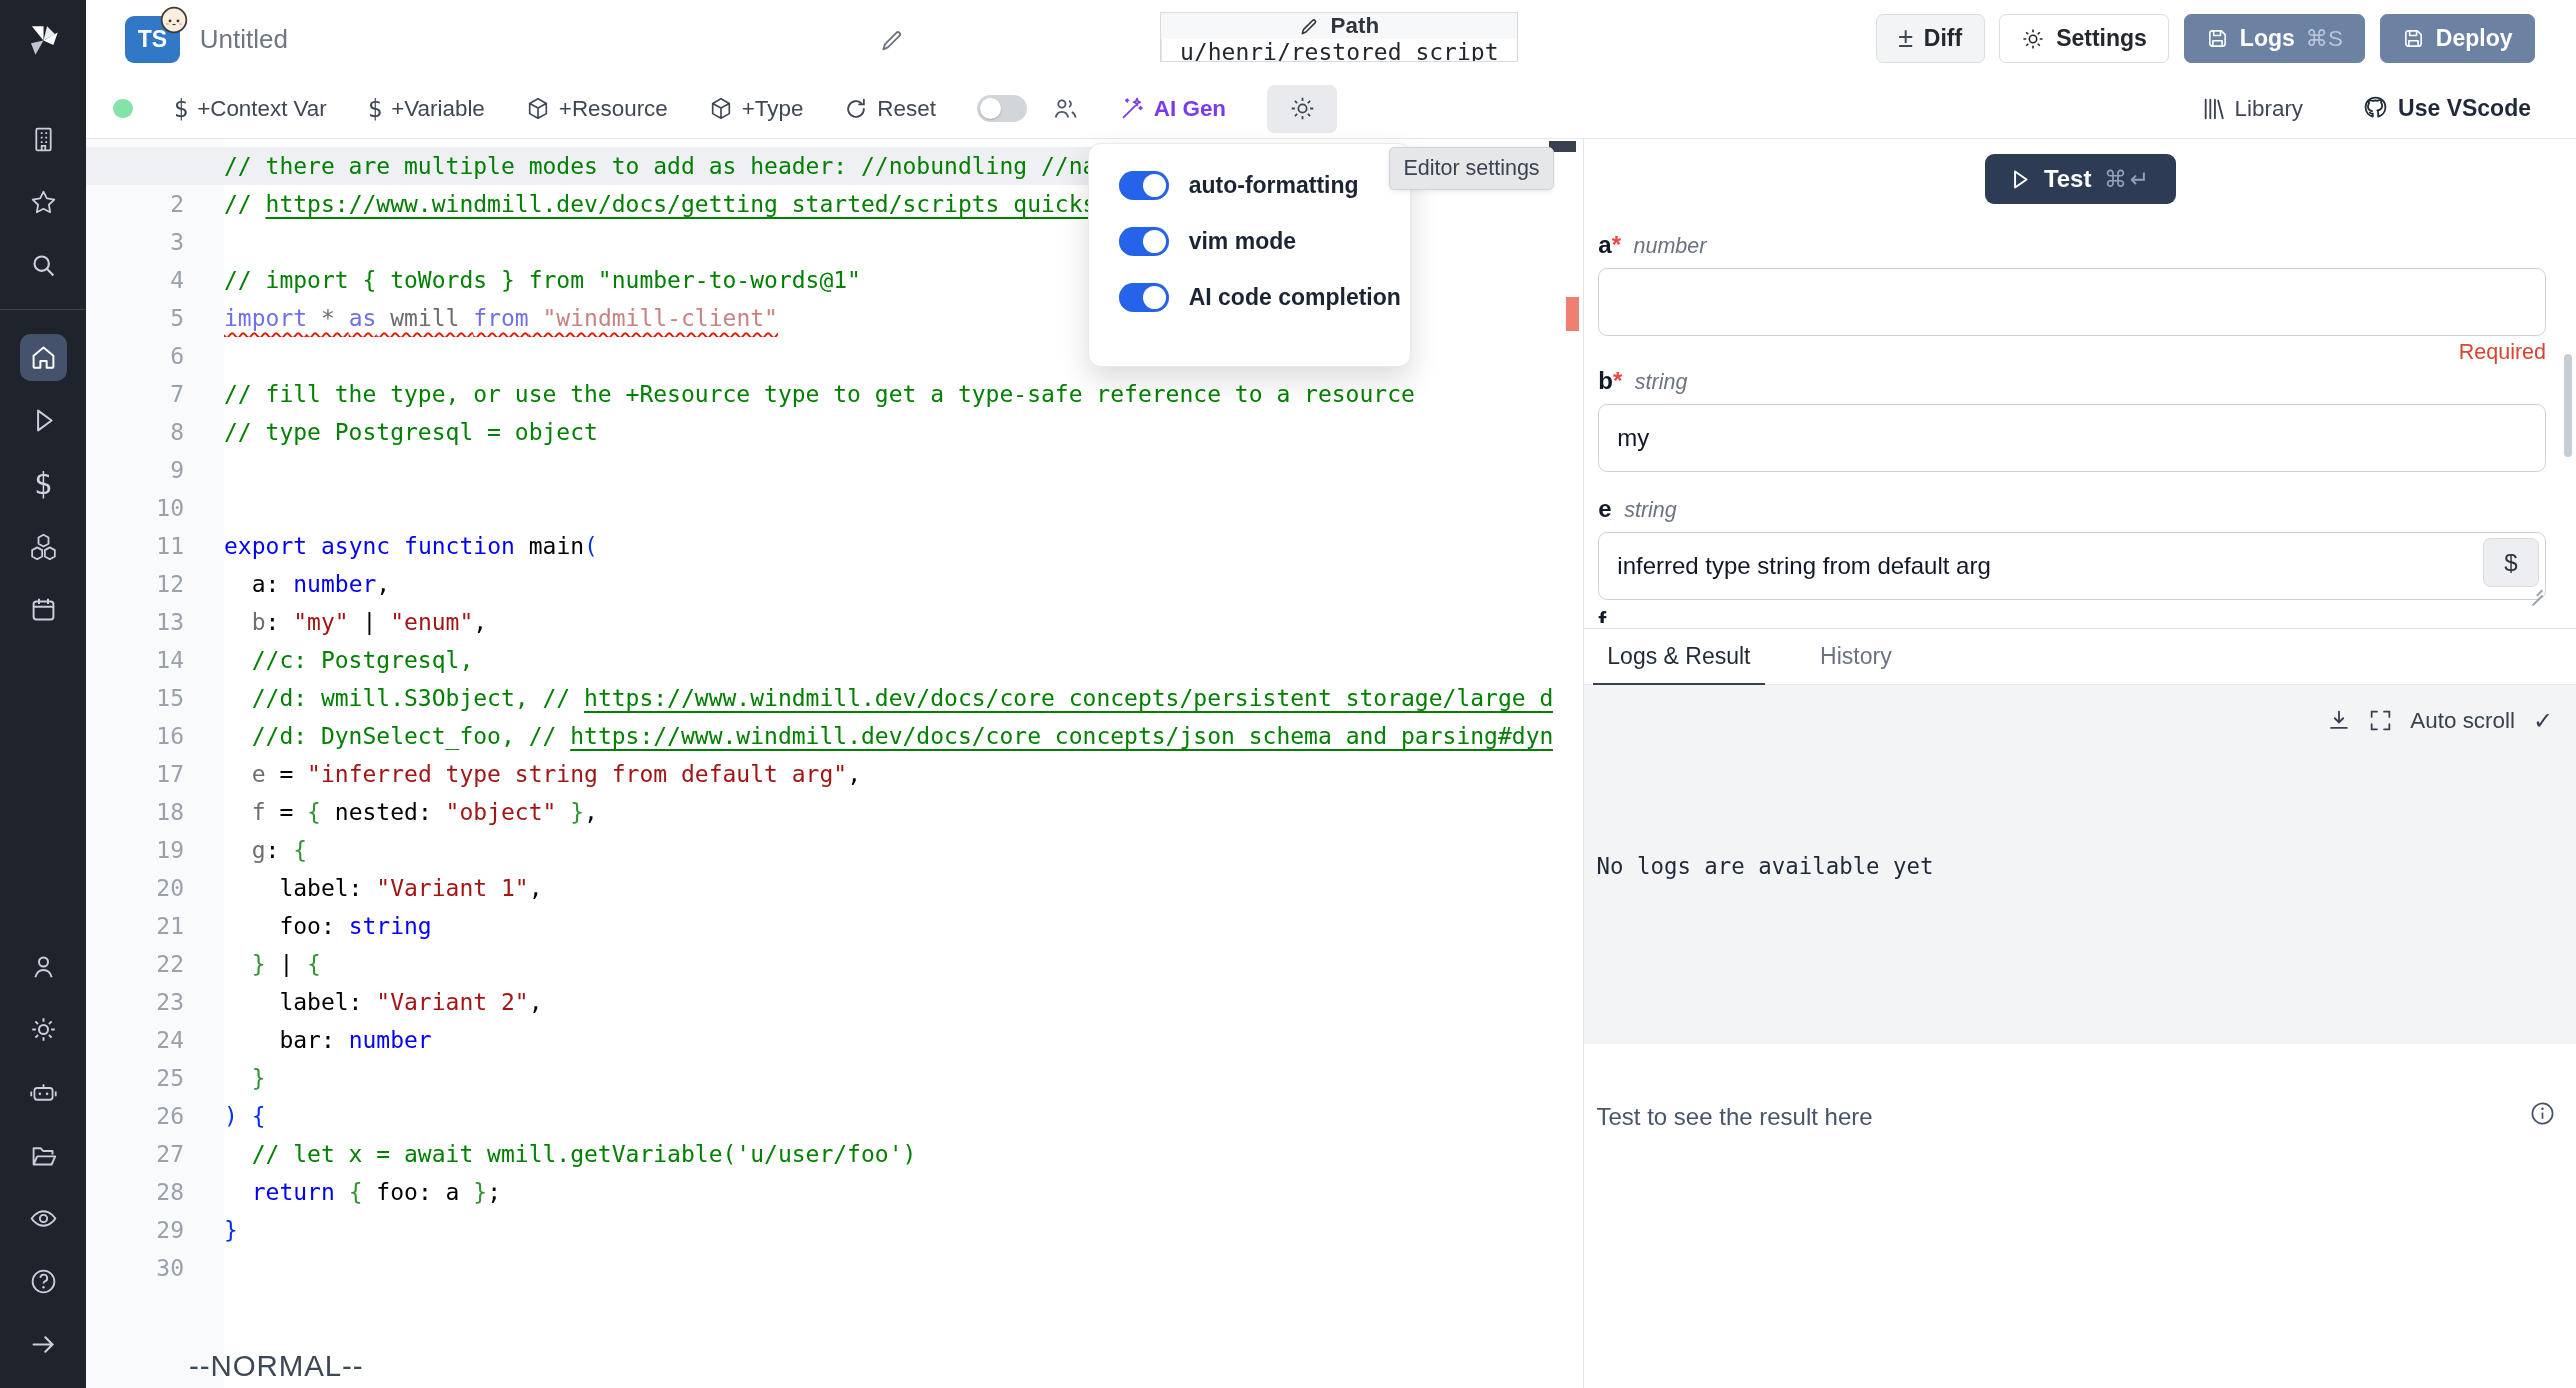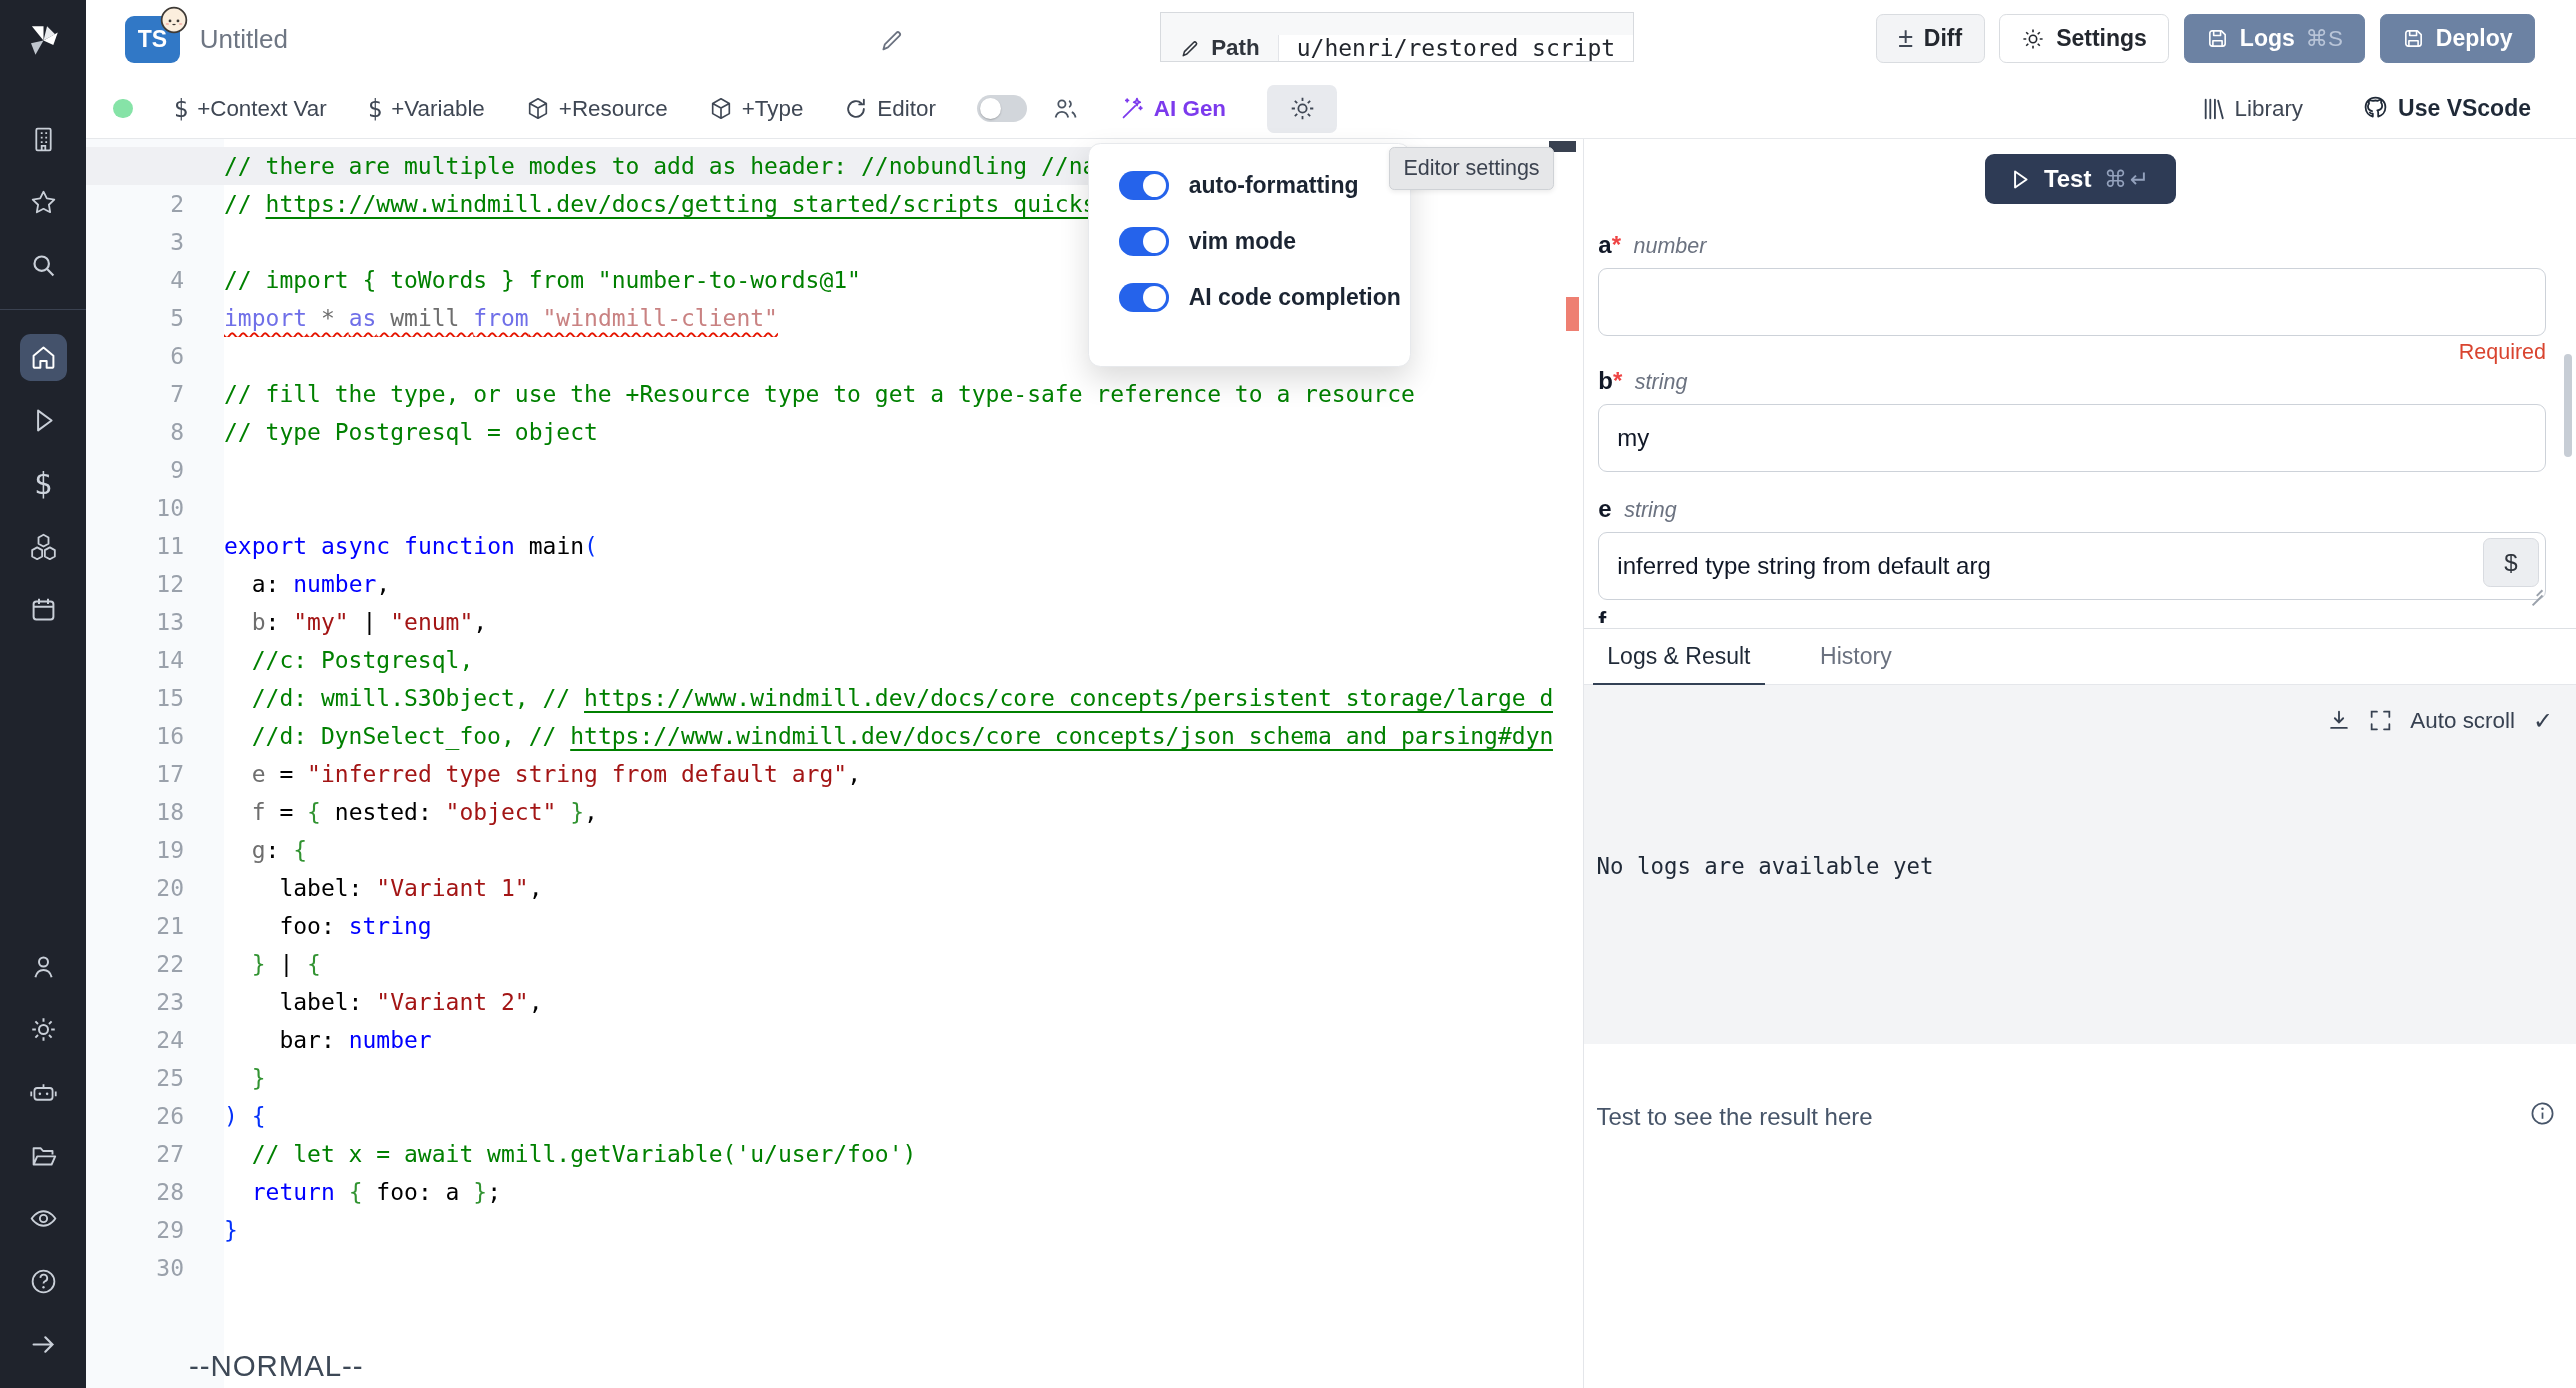--- a/index.html
+++ b/index.html
@@ -21,22 +21,22 @@
 
   
   .header{position:absolute;left:86px;top:0;right:0;height:79px;background:#fff;
           border-bottom:0.9px solid #e6e8eb;display:flex;align-items:center;z-index:20;}
   .ts-wrap{position:relative;margin-left:39px;}
   .ts-icon{width:55px;height:47px;background:#3178c6;border-radius:9px;display:flex;
            align-items:center;justify-content:center;color:#fff;font-weight:bold;font-size:23px;}
   .ts-badge{position:absolute;top:-10.7px;right:-9px;}
   .doc-title{margin-left:19.7px;font-size:26px;color:#6e7683;font-weight:500;}
   .hdr-pencil{margin-left:590px;cursor:pointer;}
-  .path-pill{position:absolute;left:1074px;top:11.6px;height:48px;display:flex;align-items:flex-end;
-             border:0.9px solid #d7dade;border-radius:0;overflow:hidden;cursor:pointer;background:#f7f8f9;}
+  .path-pill{position:absolute;left:1074px;top:11.6px;height:48px;display:flex;align-items:center;
+             border:0.9px solid #d7dade;border-radius:0;overflow:hidden;cursor:pointer;background:#f7f8f9;flex-direction:column;}
   .path-left{display:flex;align-items:center;gap:10.7px;padding:0 18px;font-size:22.4px;font-weight:600;color:#30353d;}
   .path-right{display:flex;align-items:center;background:#fff;border-left:0.9px solid #e3e5e9;padding:0 18px;
               font-family:"DejaVu Sans Mono",monospace;font-size:23px;color:#23272e;}
   .hdr-btns{position:absolute;right:41px;top:14.3px;display:flex;gap:14.3px;}
   .hbtn{height:47px;display:flex;align-items:center;gap:10.7px;padding:0 21.5px;border-radius:7.2px;
         font-size:23px;font-weight:600;cursor:pointer;white-space:nowrap;}
   .hbtn.ghost{background:#f3f4f6;border:0.9px solid #d9dce0;color:#23272e;}
   .hbtn.outline{background:#fff;border:0.9px solid #d9dce0;color:#23272e;}
   .hbtn.primary{background:#6c82a3;border:0.9px solid #6c82a3;color:#fff;font-weight:700;}
   .kbd-dim{color:#b9c5d8;font-weight:400;font-size:22.4px;}
@@ -317,21 +317,21 @@
         <svg width="24" height="24" viewBox="0 0 26 26" stroke="#3f4754" stroke-width="1.8" fill="none" stroke-linejoin="round">
           <path d="M13 2l9 5v11l-9 5-9-5V7z M13 12v11 M4 7l9 5 9-5"></path>
         </svg>
         <span>+Type</span>
       </div>
       <div class="tb-item">
         <svg width="24" height="24" viewBox="0 0 26 26" stroke="#3f4754" stroke-width="2" fill="none" stroke-linecap="round">
           <path d="M21.5 13a8.5 8.5 0 1 1-2.6-6.1"></path>
             <path d="M21.5 3v5h-5"></path>
         </svg>
-        <span>Editor</span>
+        <span>Reset</span>
       </div>
       <div class="tb-toggle"></div>
       <div class="tb-item" style="margin-left:-16px;">
         <svg width="27" height="27" viewBox="0 0 30 30" stroke="#4b5563" stroke-width="2" fill="none">
           <circle cx="11" cy="10" r="4"></circle>
             <path d="M4 25c1-4.2 3.6-6.2 7-6.2s6 2 7 6.2"></path>
           <path d="M19 6.5a4 4 0 0 1 0 7M22 19c2.2.8 3.6 2.8 4.2 6"></path>
         </svg>
       </div>
       <div class="tb-item ai-gen">

